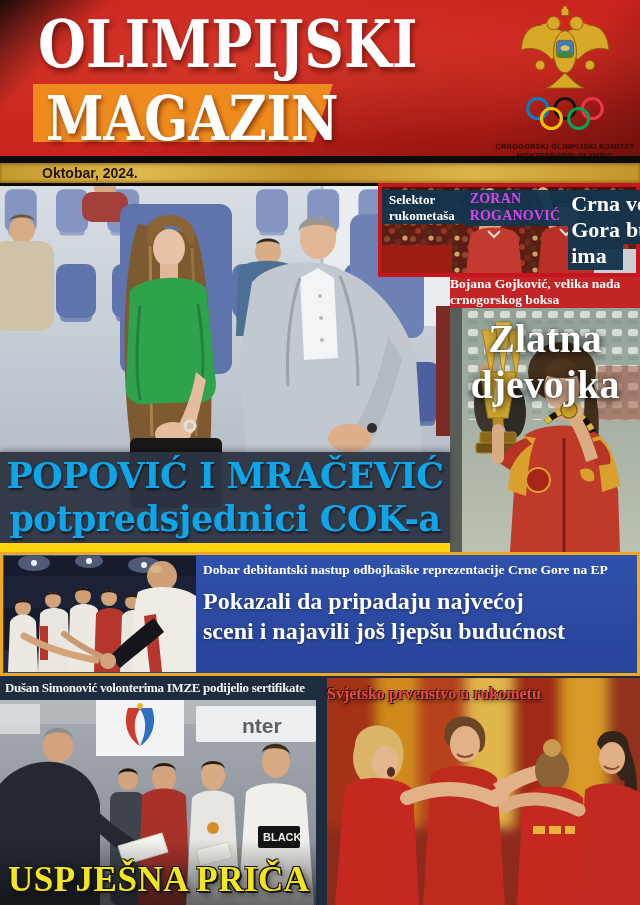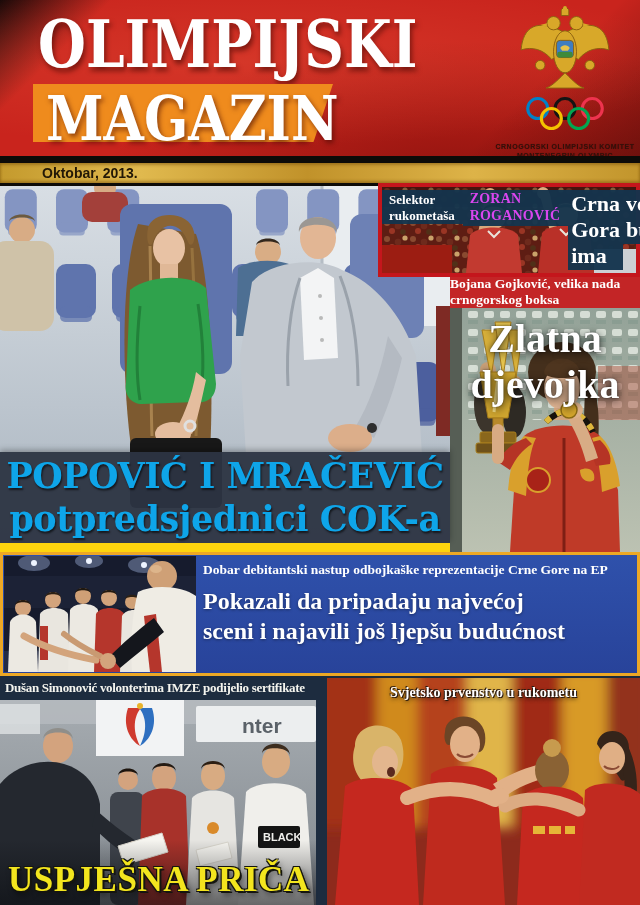--- a/index.html
+++ b/index.html
@@ -105,22 +105,22 @@
     color:#f4f4ee;font-size:13px;line-height:20px;font-weight:600;letter-spacing:-0.3px;white-space:nowrap;overflow:hidden;
   }
   .photo-volunteers{position:absolute;left:0;top:24px;width:316px;height:205px;}
   .uspjesna{
     position:absolute;left:8px;bottom:5px;z-index:3;
     font-weight:bold;font-size:35px;letter-spacing:.5px;color:#f3e51e;
     text-shadow:2px 2px 0 #15150f,-1px -1px 0 #15150f,1px -1px 0 #15150f,-1px 1px 0 #15150f,3px 4px 6px rgba(0,0,0,.6);
   }
   .right-pane{position:absolute;left:327px;top:2px;width:313px;height:227px;}
   .women-kicker{
-    position:absolute;left:0;top:7px;width:100%;text-align:center;z-index:3;
-    color:#ffffff;font-weight:bold;font-size:14px;
+    position:absolute;left:0;top:7px;width:100%;z-index:3;
+    color:#ef4444;font-weight:bold;font-size:16px;
     text-shadow:1px 1px 0 #2a1a10,-1px -1px 0 #2a1a10,0 2px 4px rgba(0,0,0,.7);
   }
   .lavice{
     position:absolute;left:0;top:24px;width:100%;text-align:center;z-index:3;
     color:#fff;font-weight:bold;font-size:26px;letter-spacing:-0.3px;
     text-shadow:0 2px 6px rgba(0,0,0,.75),0 0 2px rgba(0,0,0,.5);
   }
 </style>
 </head>
 <body>
@@ -165,21 +165,21 @@
       </svg>
       <div class="committee">
         <div>CRNOGORSKI OLIMPIJSKI KOMITET</div>
         <div>MONTENEGRIN OLYMPIC COMMITTEE</div>
       </div>
     </div>
   </header>
 
   <div class="abs strip-black1"></div>
   <div class="abs strip-gold">
-    <span class="dateline">Oktobar, 2013.</span>
+    <span class="dateline">Oktobar, 2024.</span>
   </div>
   <div class="abs strip-black2"></div>
 
   <section class="abs main-area">
 
     <div class="abs photo-conference">
       <svg class="fill-svg" viewBox="0 0 450 366" preserveAspectRatio="none">
         <defs>
           <linearGradient id="wall" x1="0" y1="0" x2="0" y2="1">
             <stop offset="0" stop-color="#d8dee4"></stop>

